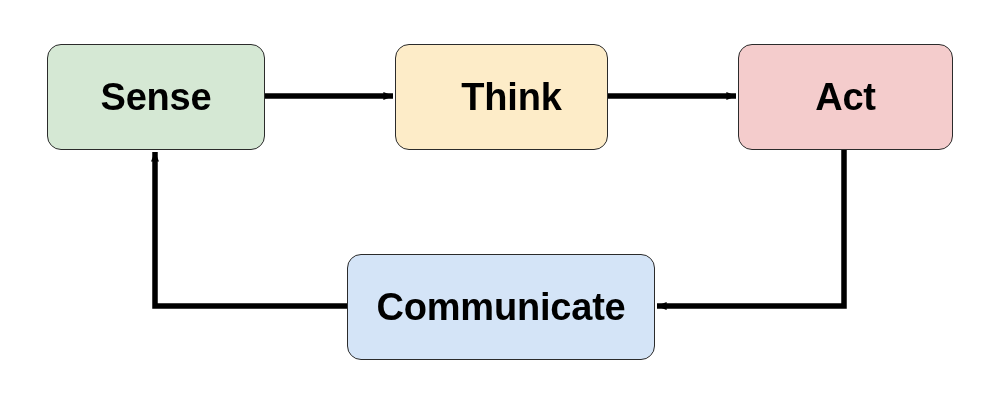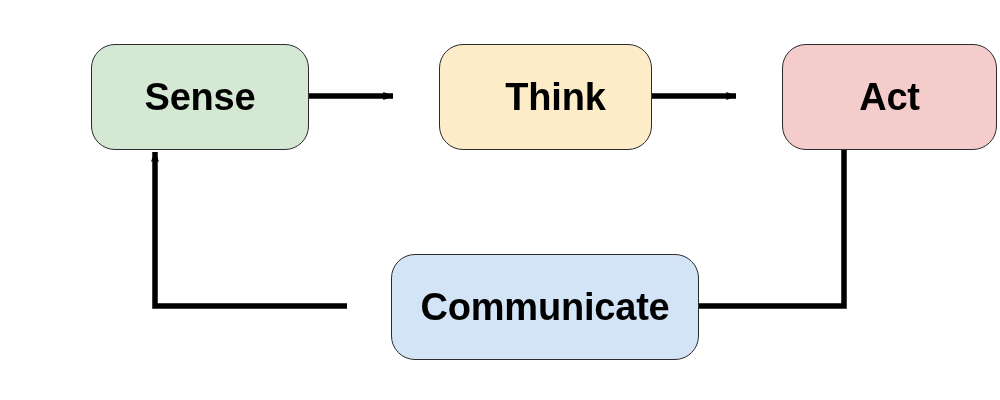--- a/index.html
+++ b/index.html
@@ -19,26 +19,25 @@
     position: absolute;
     left: 0;
     top: 0;
     width: 1000px;
     height: 400px;
   }
   .node {
     position: absolute;
     box-sizing: border-box;
     border: 1.4px solid #2b2b2b;
-    border-radius: 24px;
+    border-radius: 14px;
     display: flex;
     align-items: center;
     justify-content: center;
     text-align: center;
-    margin-left: 44px;
   }
   .node-label {
     font-family: "Liberation Sans", sans-serif;
     font-weight: bold;
     font-size: 38px;
     line-height: 1;
     color: #000000;
     letter-spacing: -0.2px;
     white-space: nowrap;
   }

